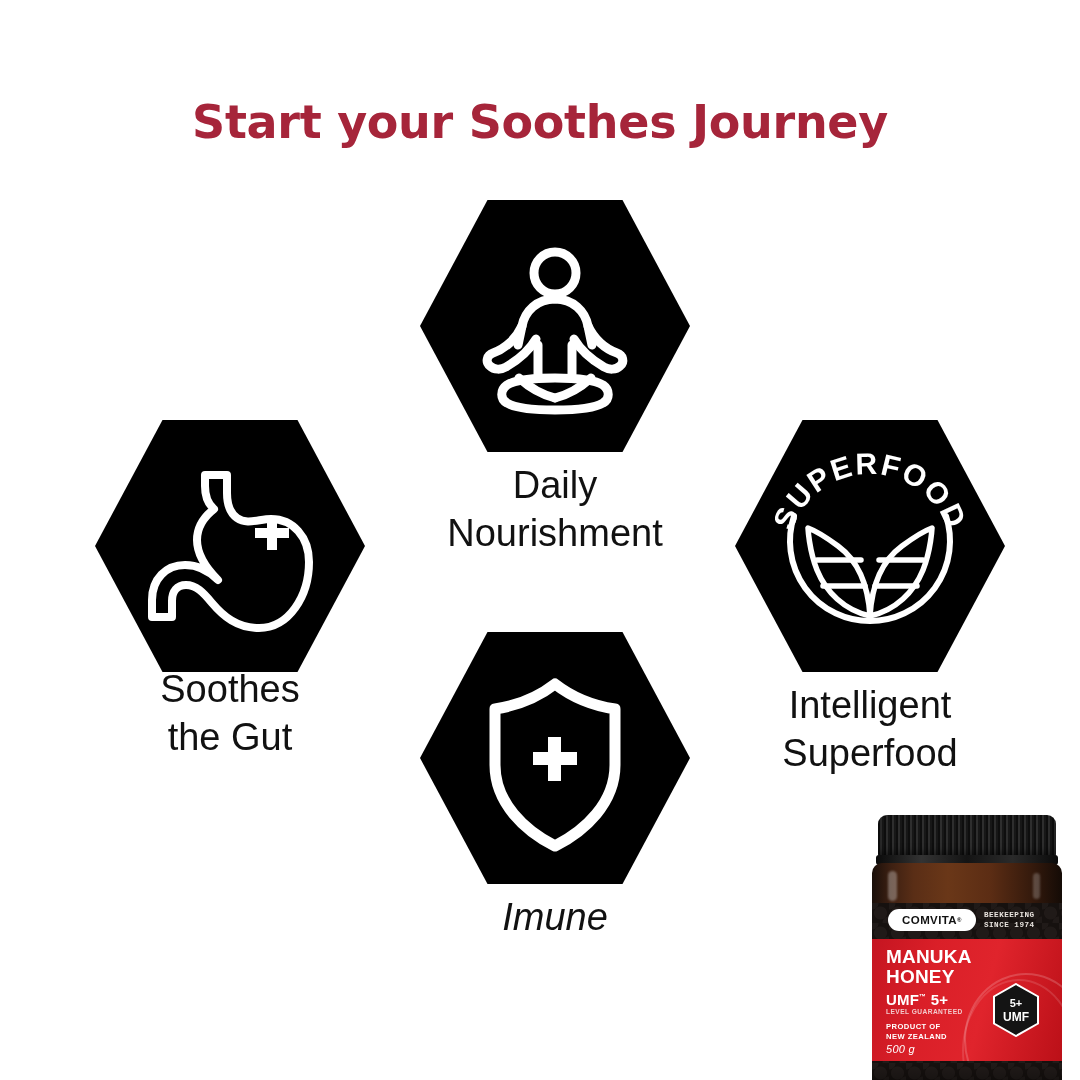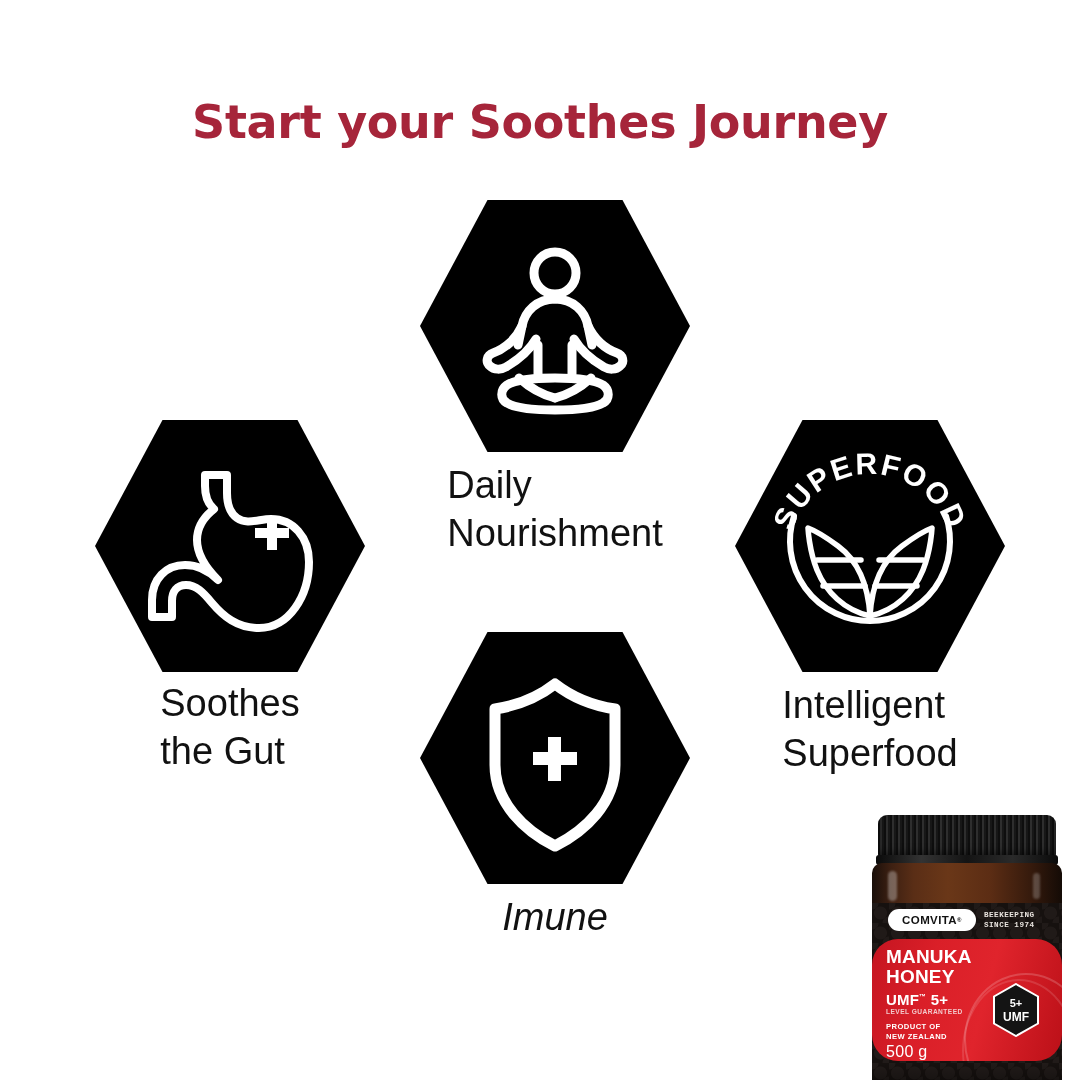--- a/index.html
+++ b/index.html
@@ -50,35 +50,35 @@
   }
   .hexwrap svg {
     display: block;
     width: 270px;
     height: 252px;
   }
   .benefit-label {
     position: absolute;
     left: 50%;
     transform: translateX(-50%);
-    text-align: left;
+    text-align: center;
     font-family: "Liberation Sans", sans-serif;
     font-weight: 300;
     font-size: 38px;
     line-height: 1.26;
     color: #111111;
     white-space: nowrap;
   }
 
   
   #benefit-daily-nourishment { left: 420px; top: 200px; }
   #benefit-daily-nourishment .benefit-label { top: 262px; }
 
   #benefit-soothes-gut { left: 95px; top: 420px; }
-  #benefit-soothes-gut .benefit-label { top: 260px; }
+  #benefit-soothes-gut .benefit-label { top: 246px; }
 
   #benefit-intelligent-superfood { left: 735px; top: 420px; }
   #benefit-intelligent-superfood .benefit-label { top: 262px; }
 
   #benefit-imune-support { left: 420px; top: 632px; font-style: italic; }
   #benefit-imune-support .benefit-label { top: 262px; }
 
   
   #product-jar {
     position: absolute;
@@ -179,21 +179,20 @@
     font-family: Liberation Mono, monospace;
   }
   .jar-label-red {
     position: absolute;
     left: 0;
     top: 76px;
     width: 190px;
     height: 122px;
     background: linear-gradient(105deg,#c51521 0%,#da1f28 30%,#e0242c 58%,#bb1018 100%);
     overflow: hidden;
-    border-radius: 26px;
   }
   .red-swoosh {
     position: absolute;
     right: -26px;
     bottom: -46px;
     width: 120px;
     height: 130px;
     border: 2px solid rgba(255,255,255,.18);
     border-radius: 50%;
   }
@@ -247,24 +246,25 @@
     font-weight: 700;
     letter-spacing: .45px;
     line-height: 1.35;
     font-family: "Liberation Sans", sans-serif;
   }
   .jar-weight {
     position: absolute;
     left: 14px;
     top: 104px;
     color: #fff;
-    font-size: 16px;
+    font-size: 11px;
     font-weight: 400;
     letter-spacing: .3px;
     font-family: "Liberation Sans", sans-serif;
+    font-style: italic;
   }
   .umf-badge {
     position: absolute;
     right: 22px;
     top: 44px;
     width: 48px;
     height: 54px;
   }
   .umf-badge svg { display:block; width:48px; height:54px; }
   .jar-bottom-shadow {

